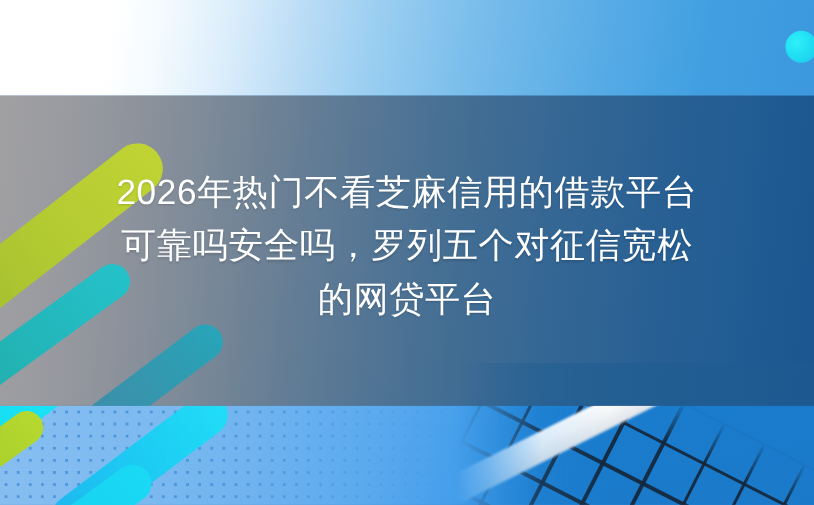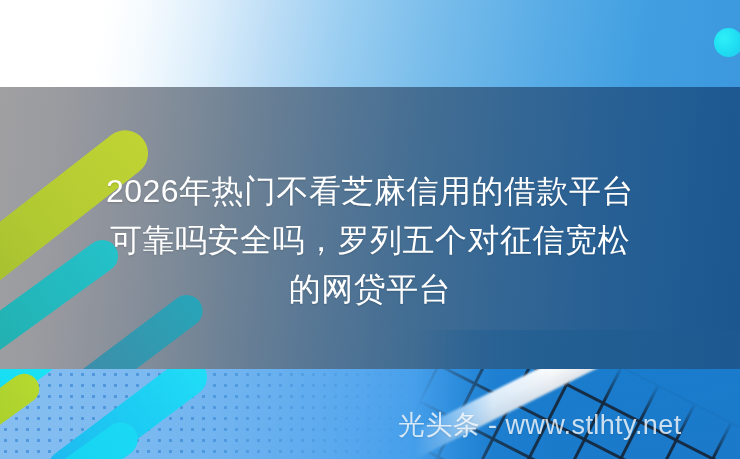--- a/index.html
+++ b/index.html
@@ -99,21 +99,20 @@
     left: 0; top: 150px;
     width: 740px;
     text-align: center;
     color: #ffffff;
     font-size: 32px;
     line-height: 49px;
     letter-spacing: 0.5px;
     font-weight: 400;
     text-shadow: 0 1px 2px rgba(0,0,0,.16);
     white-space: pre-line;
-    margin-top: 17px;
   }
 
   
   .band-bot {
     position: absolute;
     left: 0; top: 369px;
     width: 740px; height: 90px;
     background: linear-gradient(100deg,
         #87bef0 0%,
         #7dbaf0 18%,
@@ -259,15 +258,14 @@
     <div class="net-mesh"></div>
     <div class="net-tape"></div>
     <div class="net-tape-2"></div>
     <div class="net-photo-clipTop"></div>
   </div>
 
   <div class="headline">2026年热门不看芝麻信用的借款平台
 可靠吗安全吗，罗列五个对征信宽松
 的网贷平台</div>
 
-  <div class="watermark">光头条 - www.stlhty.net</div>
 
 </div>
 
 </body></html>

